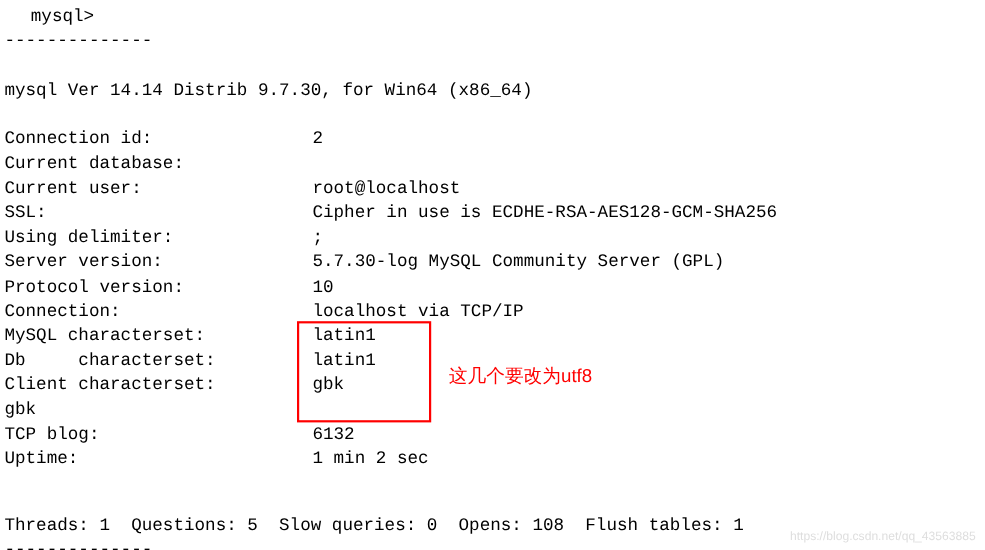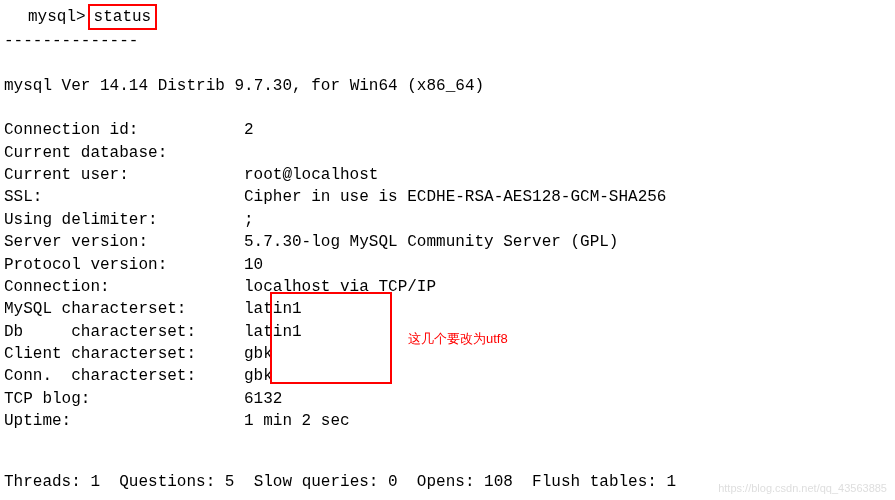--- a/index.html
+++ b/index.html
@@ -27,20 +27,21 @@
       border: 2px solid #ff0000;
       padding: 0 4px;
       display: inline-block;
       margin-left: 2px;
     }
     .dashed-line {
       letter-spacing: 0;
     }
     .info-row {
       display: flex;
+      gap: 40px;
     }
     .info-label {
       width: 240px;
       white-space: pre;
     }
     .info-value {
       white-space: pre;
     }
     .charset-box {
       position: absolute;
@@ -49,21 +50,21 @@
       top: 292px;
       width: 122px;
       height: 92px;
       pointer-events: none;
     }
     .annotation {
       position: absolute;
       left: 408px;
       top: 330px;
       color: #ff0000;
-      font-size: 13px;
+      font-size: 17px;
       font-family: "SimSun", "Microsoft YaHei", sans-serif;
     }
     .stats-line {
       white-space: pre;
       margin-top: 16px;
     }
     .watermark {
       position: absolute;
       right: 8px;
       bottom: 4px;
@@ -73,23 +74,20 @@
     }
     .blank-row {
       height: 22px;
     }
   </style>
 </head>
 <body>
 
 <div class="prompt-line">
   <span>mysql&gt;</span>
-  <span class="red-box">
-    <span>status</span>
-  </span>
 </div>
 <div class="dashed-line">--------------</div>
 
 <div class="blank-row"></div>
 
 <div>mysql  Ver 14.14 Distrib 9.7.30, for Win64 (x86_64)</div>
 
 <div class="blank-row"></div>
 
 <div class="info-row">
@@ -130,21 +128,20 @@
 </div>
 <div class="info-row">
   <span class="info-label">Db     characterset:</span>
   <span class="info-value">latin1</span>
 </div>
 <div class="info-row">
   <span class="info-label">Client characterset:</span>
   <span class="info-value">gbk</span>
 </div>
 <div class="info-row">
-  <span class="info-label">Conn.  characterset:</span>
   <span class="info-value">gbk</span>
 </div>
 <div class="info-row">
   <span class="info-label">TCP blog:</span>
   <span class="info-value">6132</span>
 </div>
 <div class="info-row">
   <span class="info-label">Uptime:</span>
   <span class="info-value">1 min 2 sec</span>
 </div>

